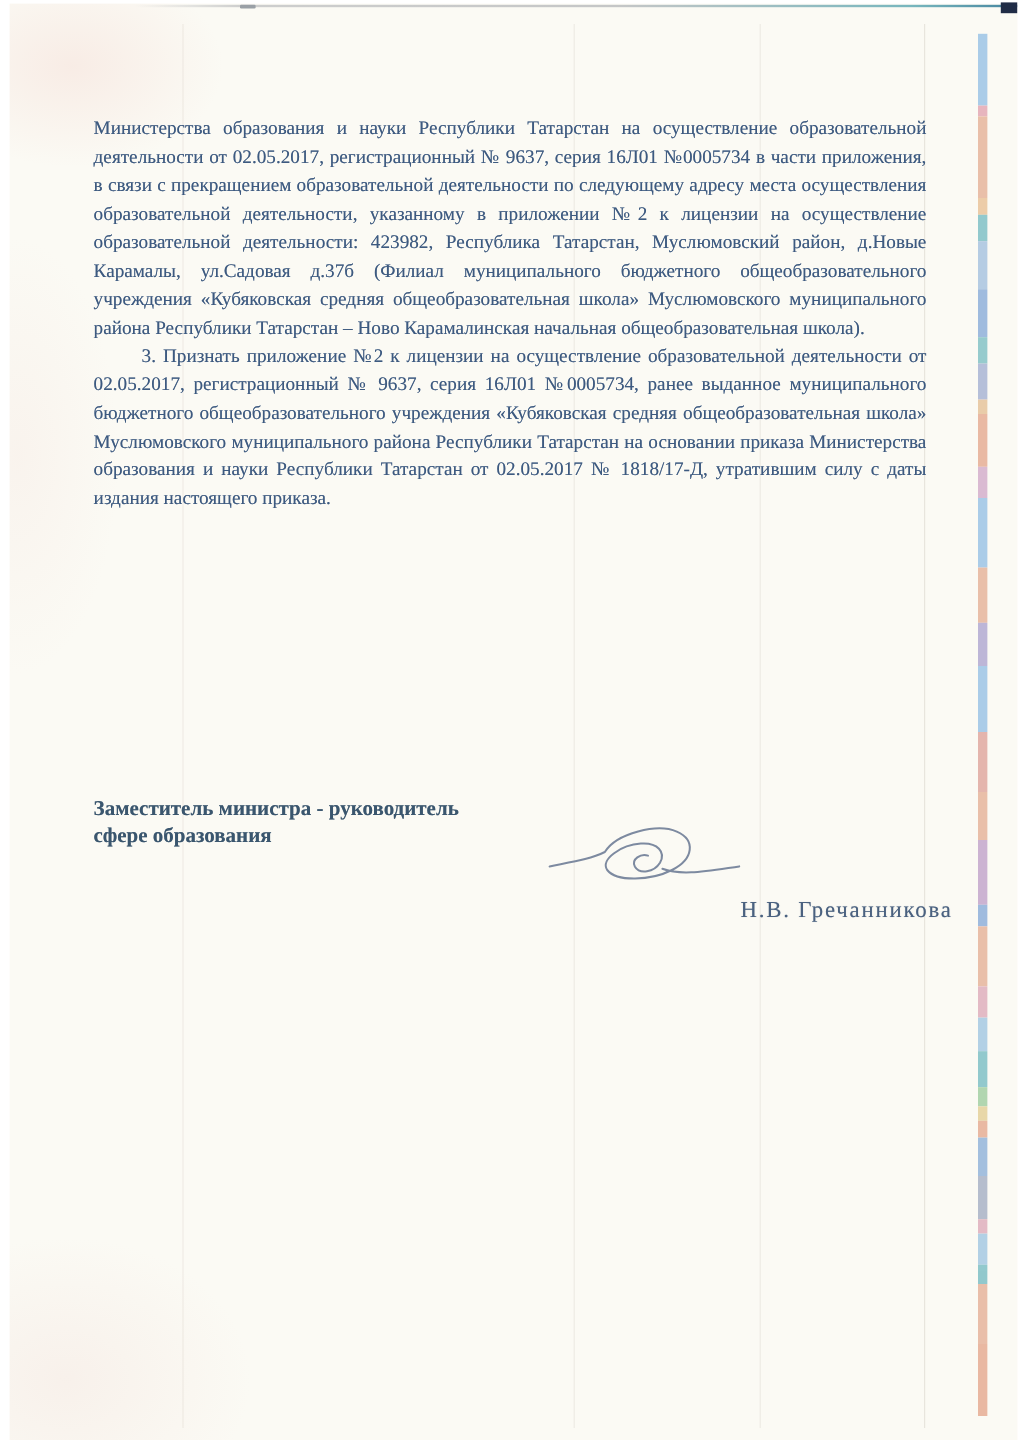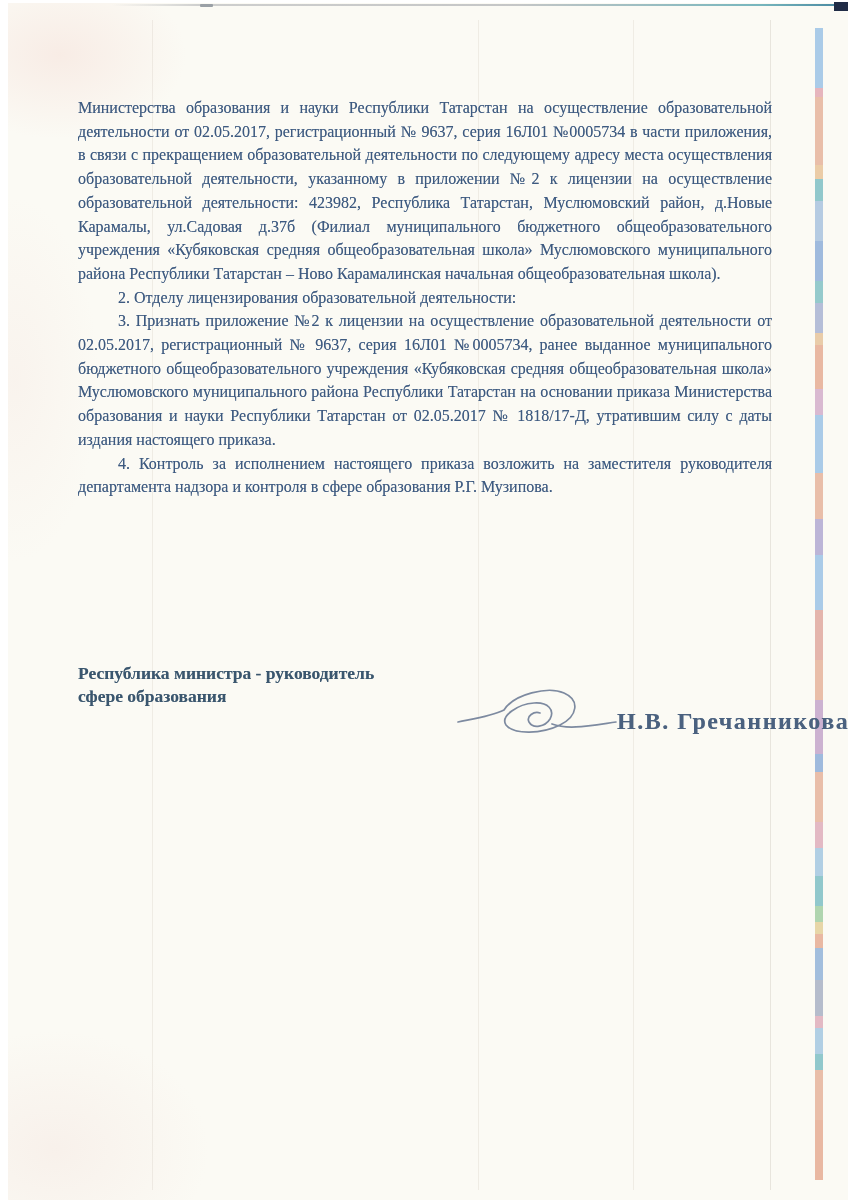--- a/index.html
+++ b/index.html
@@ -45,22 +45,22 @@
   .text-block p { margin: 0; }
   .text-block p.indent { text-indent: 40px; }
 
   .sig-title {
     position: absolute; left: 78px; top: 662px; width: 360px;
     font-size: 17.5px; line-height: 23.3px; font-weight: bold;
     color: #3a566e; text-shadow: 0 0 0.5px rgba(58,86,110,0.5);
   }
   .sig-mark { position: absolute; left: 456px; top: 680px; }
   .sig-name {
-    position: absolute; left: 617px; top: 708px;
-    font-size: 24px; font-weight: bold; letter-spacing: 1.5px;
+    position: absolute; left: 617px; top: 748px;
+    font-size: 19px; font-weight: normal; letter-spacing: 1.5px;
     color: #4a617f; text-shadow: 0 0 0.6px rgba(74,97,127,0.5);
     white-space: nowrap;
   }
 </style>
 </head>
 <body>
 
 <div class="page">
 
   <div class="left-white-edge"></div>
@@ -104,27 +104,25 @@
       <div style="height: 36px; background: rgb(169, 178, 198);"></div>
       <div style="height: 12px; background: rgb(223, 174, 188);"></div>
       <div style="height: 26px; background: rgb(165, 200, 226);"></div>
       <div style="height: 16px; background: rgb(127, 192, 198);"></div>
       <div style="height: 50px; background: rgb(230, 180, 156);"></div>
       <div style="height: 60px; background: rgb(230, 173, 148);"></div>
     </div>
 
   <div class="text-block">
     <p>Министерства образования и науки Республики Татарстан на осуществление образовательной деятельности от 02.05.2017, регистрационный № 9637, серия 16Л01 №0005734 в части приложения, в связи с прекращением образовательной деятельности по следующему адресу места осуществления образовательной деятельности, указанному в приложении №2 к лицензии на осуществление образовательной деятельности: 423982, Республика Татарстан, Муслюмовский район, д.Новые Карамалы, ул.Садовая д.37б (Филиал муниципального бюджетного общеобразовательного учреждения «Кубяковская средняя общеобразовательная школа» Муслюмовского муниципального района Республики Татарстан – Ново Карамалинская начальная общеобразовательная школа).</p>
-    <p class="indent">2. Отделу лицензирования образовательной деятельности:</p>
     <p class="indent">3. Признать приложение №2 к лицензии на осуществление образовательной деятельности от 02.05.2017, регистрационный № 9637, серия 16Л01 №0005734, ранее выданное муниципального бюджетного общеобразовательного учреждения «Кубяковская средняя общеобразовательная школа» Муслюмовского муниципального района Республики Татарстан на основании приказа Министерства образования и науки Республики Татарстан от 02.05.2017 № 1818/17-Д, утратившим силу с даты издания настоящего приказа.</p>
-    <p class="indent">4. Контроль за исполнением настоящего приказа возложить на заместителя руководителя департамента надзора и контроля в сфере образования Р.Г. Музипова.</p>
   </div>
 
   <div class="sig-title">
-    <div>Республика министра - руководитель</div>
+    <div>Заместитель министра - руководитель</div>
     <div>сфере образования</div>
   </div>
 
   <svg class="sig-mark" width="168" height="70" viewBox="0 0 168 70">
     <path d="M2 42 C22 38 36 36 48 30 C58 14 92 6 108 13 C124 20 122 36 104 45
              C86 54 58 55 50 45 C44 36 62 24 78 23 C92 22 99 30 94 39
              C89 47 77 49 73 42 C70 36 78 31 84 33 M96 44 C112 50 132 46 160 42" fill="none" stroke="#7d8aa0" stroke-width="1.7" stroke-linecap="round"></path>
   </svg>
 
   <div class="sig-name">Н.В. Гречанникова</div>

